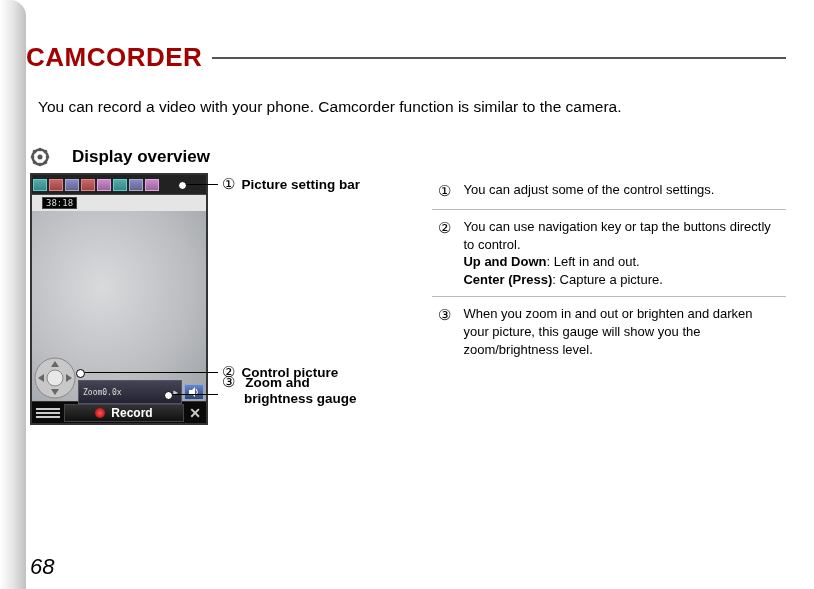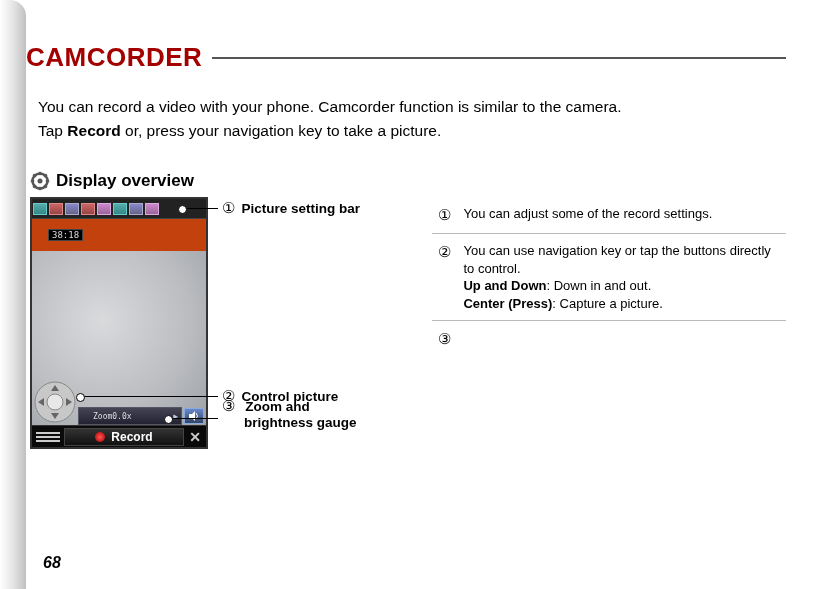--- a/index.html
+++ b/index.html
@@ -77,20 +77,21 @@
   .menu-icon span:nth-child(8){left:6px;top:10px;}
   .menu-icon span:nth-child(9){left:10px;top:10px;}
 
   .section-head {
     display: flex;
     align-items: center;
     font-size: 17px;
     font-weight: bold;
     margin-left: 4px;
     margin-bottom: 6px;
+    gap: 16px;
   }
   .gear-icon {
     width: 20px; height: 20px; margin-right: 6px;
     display: inline-flex; align-items: center; justify-content: center;
   }
 
   .overview-row {
     display: flex;
     align-items: flex-start;
     margin-left: 4px;
@@ -113,45 +114,45 @@
     border-bottom: 1px solid #444;
   }
   .top-bar .seg {
     width: 14px; height: 12px; margin: 0 1px;
     background: linear-gradient(#5aa,#388); border:1px solid #6cc;
   }
   .top-bar .seg.b { background: linear-gradient(#c66,#944); border-color:#d88;}
   .top-bar .seg.c { background: linear-gradient(#88c,#668); border-color:#aac;}
   .top-bar .seg.d { background: linear-gradient(#c8c,#969); border-color:#dad;}
   .counter-row {
-    height: 32px; background:#c2410c; display:flex; align-items:center;
-    padding-left:16px;
+    height: 16px; background:#e5e5e5; display:flex; align-items:center;
+    padding-left:10px;
   }
   .counter-box {
     background:#000; border:1px solid #444; font-size:9px; color:#ddd; padding:0 3px;
     font-family: monospace;
   }
   .view-area {
     flex:1;
     background: radial-gradient(ellipse at 40% 40%, #d8dadc 0%, #babcc0 60%, #9ca0a4 100%);
     position:relative;
   }
   .dpad-wrap {
     position:absolute; left:2px; bottom:2px; width:42px; height:42px;
   }
   .dpad-wrap svg { width:42px; height:42px; }
   .zoombar-row {
     position:absolute; right:0; bottom:0; left:46px; height:18px;
     display:flex; align-items:center;
   }
   .zoombox {
-    height:18px; flex:1;
+    height:24px; flex:1;
     background: linear-gradient(#445,#223);
     border:1px solid #556; margin-right:2px;
-    display:flex; align-items:center; padding-left:14px;
+    display:flex; align-items:center; padding-left:4px;
     font-size:8px; color:#ddd; font-family: monospace;
     position:relative;
   }
   .zoombox::after {
     content:"▶"; position:absolute; right:3px; font-size:8px; color:#bcd;
   }
   .sound-icon {
     width:20px; height:16px; margin-right:2px;
     background: linear-gradient(#68c,#346);
     border:1px solid #8ad; display:flex; align-items:center; justify-content:center;
@@ -206,44 +207,38 @@
     line-height:1.35;
   }
   .desc-item:nth-child(odd) { background:#fff; }
   .desc-item .dnum { font-size:15px; }
   .desc-item .dtxt .b { font-weight:bold; }
 
   .page-num {
     position:absolute;
     left:30px;
     top:554px;
-    font-size:16px;
-    font-weight:bold;
+    font-size:22px;
+    font-weight:normal;
     font-style:italic;
-    margin-left:13px;
   }
 </style>
 </head>
 <body>
 
 <div class="left-bar"></div>
 
 <div class="content">
   <div class="title-row">
     <div class="title">CAMCORDER</div>
     <div class="title-line"></div>
   </div>
 
   <div class="intro">
     <div>You can record a video with your phone. Camcorder function is similar to the camera.</div>
-    <div>
-      <span>Tap </span>
-      <span class="b">Record</span>
-      <span> or, press your navigation key to take a picture.</span>
-    </div>
   </div>
 
   <div class="section-head">
     <span class="gear-icon">
       <svg viewBox="0 0 24 24">
         <circle cx="12" cy="12" r="9" fill="none" stroke="#555" stroke-width="3"></circle>
         <circle cx="12" cy="12" r="3" fill="#555"></circle>
         <g stroke="#555" stroke-width="3">
           <line x1="12" y1="1" x2="12" y2="5"></line>
             <line x1="12" y1="19" x2="12" y2="23"></line>
@@ -329,30 +324,31 @@
           <span class="num" style="display:inline-block;">③</span>
           <span>Zoom and</span>
         </div>
         <div style="padding-left:22px;">brightness gauge</div>
       </div>
     </div>
 
     <div class="desc-list">
       <div class="desc-item">
         <div class="dnum">①</div>
-        <div class="dtxt">You can adjust some of the record settings.</div>
+        <div class="dtxt">You can adjust some of the control settings.</div>
       </div>
       <div class="desc-item">
         <div class="dnum">②</div>
         <div class="dtxt">
           <div>You can use navigation key or tap the buttons directly to control.</div>
-          <div><span class="b">Up and Down</span><span>:  Down in and out.</span></div>
+          <div><span class="b">Up and Down</span><span>:  Left in and out.</span></div>
           <div><span class="b">Center (Press)</span><span>: Capture a picture.</span></div>
         </div>
       </div>
       <div class="desc-item" style="border-bottom:none;">
         <div class="dnum">③</div>
+        <div class="dtxt">When you zoom in and out or brighten and darken your picture, this gauge will show you the zoom/brightness level.</div>
       </div>
     </div>
   </div>
 </div>
 
 <div class="page-num">68</div>
 
 </body></html>

